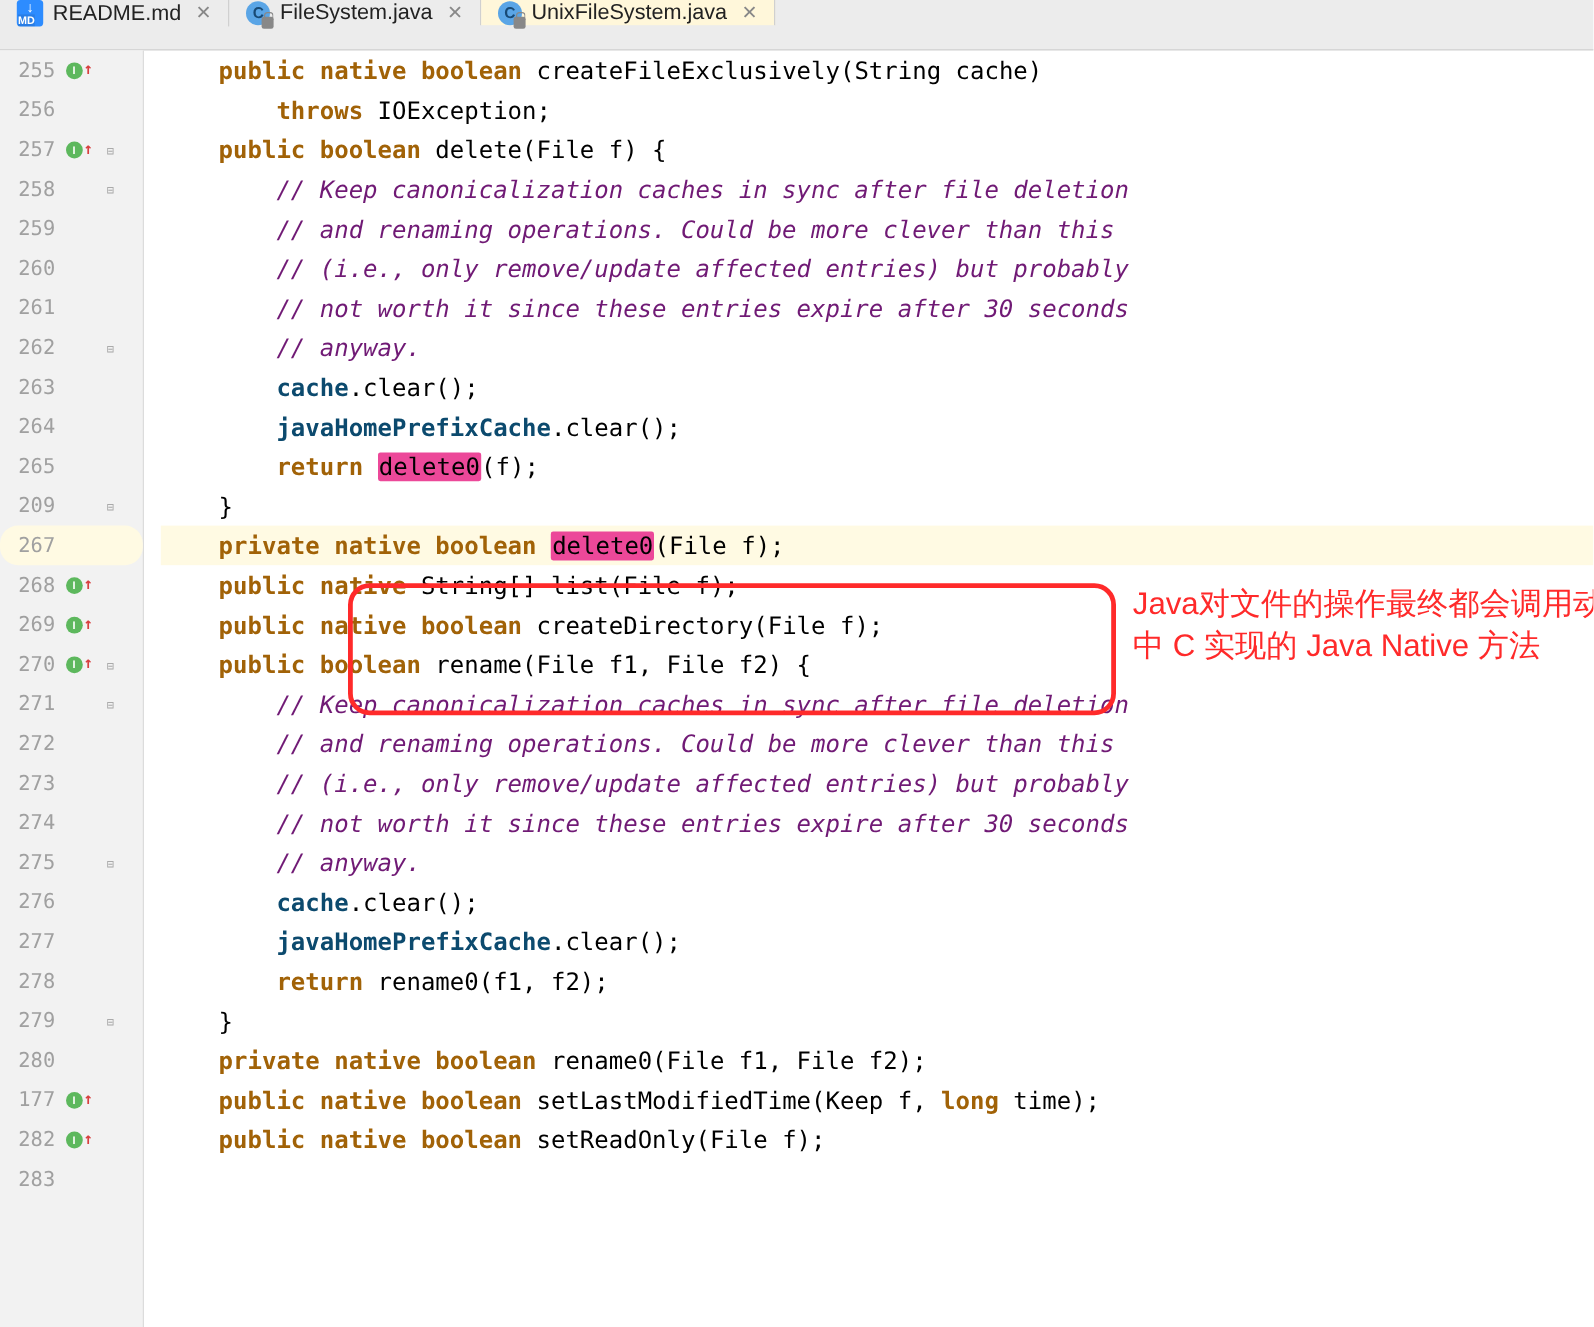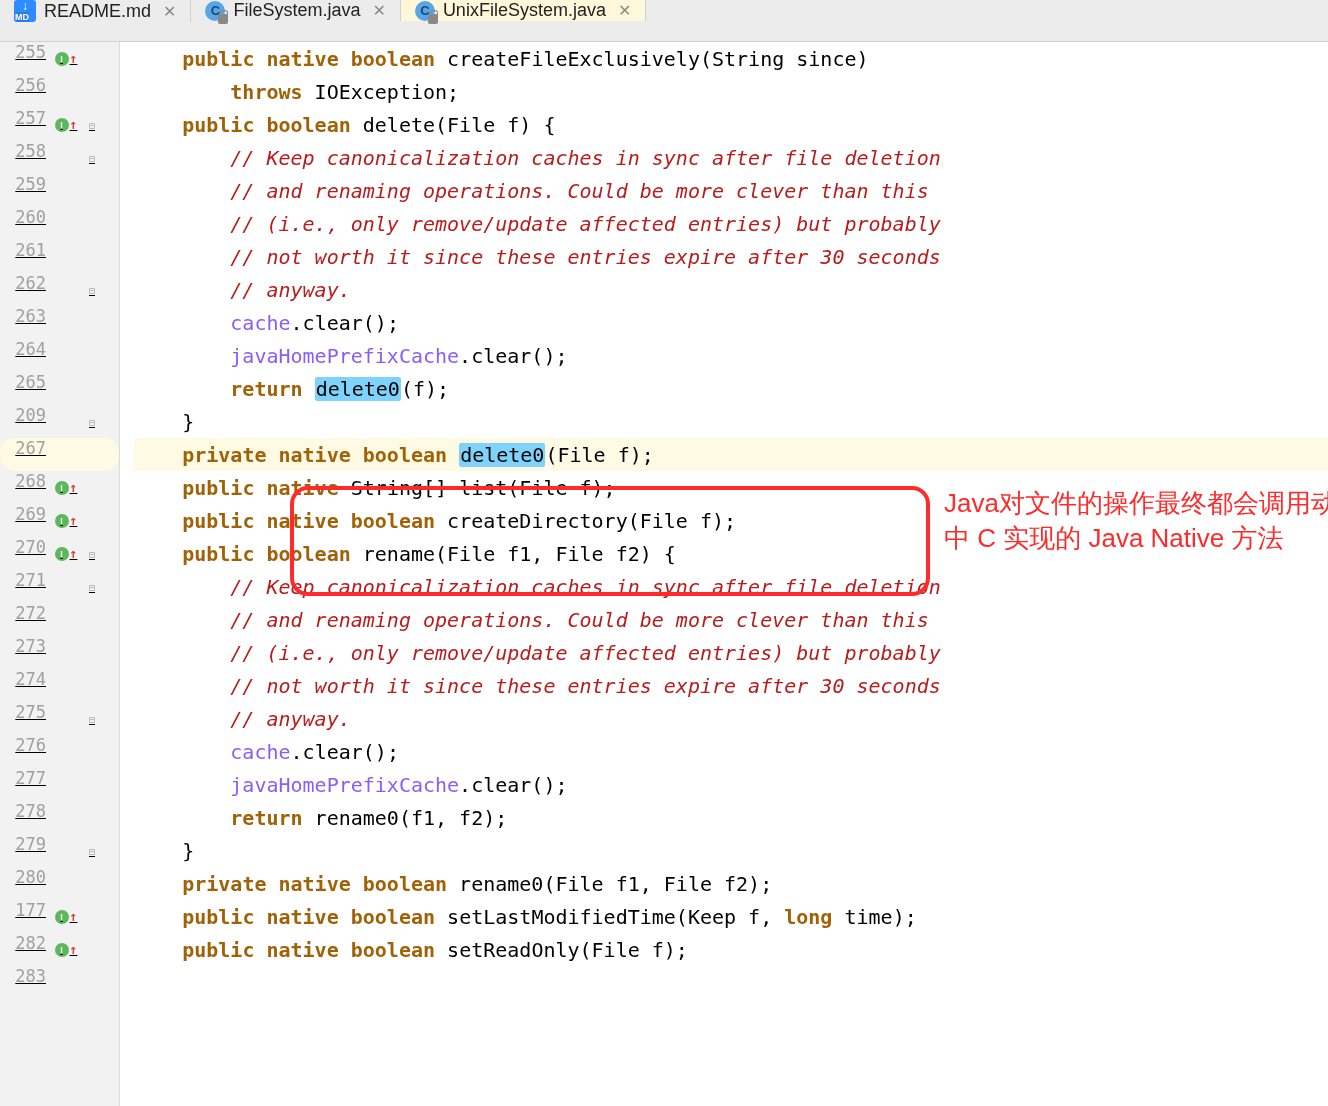--- a/index.html
+++ b/index.html
@@ -41,22 +41,22 @@
 }
 .gutter {
   display: flex;
   background: #f2f2f2;
   border-right: 1px solid #dcdcdc;
   flex-direction: column;
   min-width: 120px;
 }
 .gutter-row {
   display: flex;
+  align-items: center;
   height: 33px;
-  text-decoration: underline;
 }
 .ln {
   width: 52px;
   text-align: right;
   color: #a0a0a0;
   font-family: "Menlo","Monaco",monospace;
   font-size: 17px;
   padding-right: 6px;
 }
 .marker {
@@ -93,24 +93,24 @@
 .code-line {
   height: 33px;
   display: flex;
   align-items: center;
   white-space: pre;
   font-family: "Menlo","Monaco","Consolas",monospace;
   font-size: 20px;
 }
 .code-line.hl-line { background: #fffae3; }
 .kw { color: #a16207; font-weight: bold; }
-.cm { color: #b91c1c; font-style: italic; }
+.cm { color: #701a75; font-style: italic; }
 .id { color: #000; }
-.fld { color: #8b5cf6; font-weight: normal; }
-.hl-usage { background: #7dd3fc; border-radius:2px; padding:0 1px;}
+.fld { color: #0c4a6e; font-weight: bold; }
+.hl-usage { background: #ec4899; border-radius:2px; padding:0 1px;}
 .annotation-box {
   position: absolute;
   border: 4px solid #ff2a2a;
   border-radius: 18px;
   left: 170px;
   top: 444px;
   width: 640px;
   height: 110px;
   pointer-events: none;
 }
@@ -359,21 +359,21 @@
       </div>
       <div class="gutter-row">
         <div class="ln">283</div>
         <div class="marker"></div>
         <div class="fold"></div>
       </div>
     </div>
   <div class="code" id="code">
     <div class="annotation-box"></div>
     <div class="annotation-text">Java对文件的操作最终都会调用动态链接库中 C 实现的 Java Native 方法</div>
-  <div class="code-line"><span>    </span><span class="kw">public native boolean</span><span class="id"> createFileExclusively(String since)</span></div>
+  <div class="code-line"><span>    </span><span class="kw">public native boolean</span><span class="id"> createFileExclusively(String cache)</span></div>
       <div class="code-line"><span>        </span><span class="kw">throws</span><span class="id"> IOException;</span></div>
       <div class="code-line"><span>    </span><span class="kw">public boolean</span><span class="id"> delete(File f) {</span></div>
       <div class="code-line"><span>        </span><span class="cm">// Keep canonicalization caches in sync after file deletion</span></div>
       <div class="code-line"><span>        </span><span class="cm">// and renaming operations. Could be more clever than this</span></div>
       <div class="code-line"><span>        </span><span class="cm">// (i.e., only remove/update affected entries) but probably</span></div>
       <div class="code-line"><span>        </span><span class="cm">// not worth it since these entries expire after 30 seconds</span></div>
       <div class="code-line"><span>        </span><span class="cm">// anyway.</span></div>
       <div class="code-line"><span>        </span><span class="fld">cache</span><span class="id">.clear();</span></div>
       <div class="code-line"><span>        </span><span class="fld">javaHomePrefixCache</span><span class="id">.clear();</span></div>
       <div class="code-line"><span>        </span><span class="kw">return</span><span class="id"> </span><span class="hl-usage">delete0</span><span class="id">(f);</span></div>

